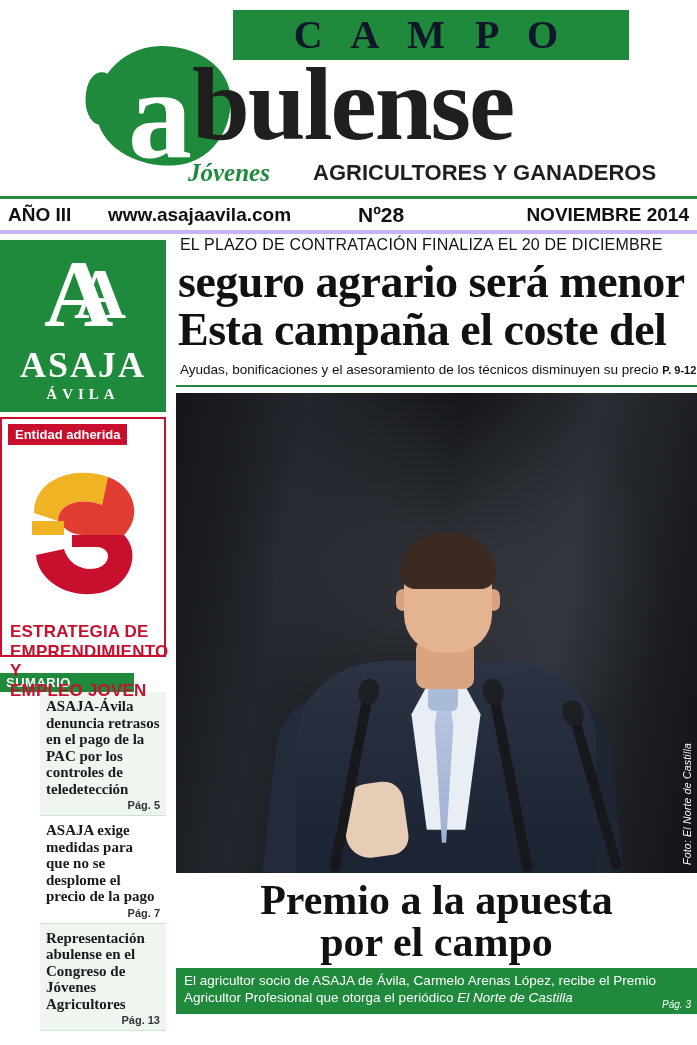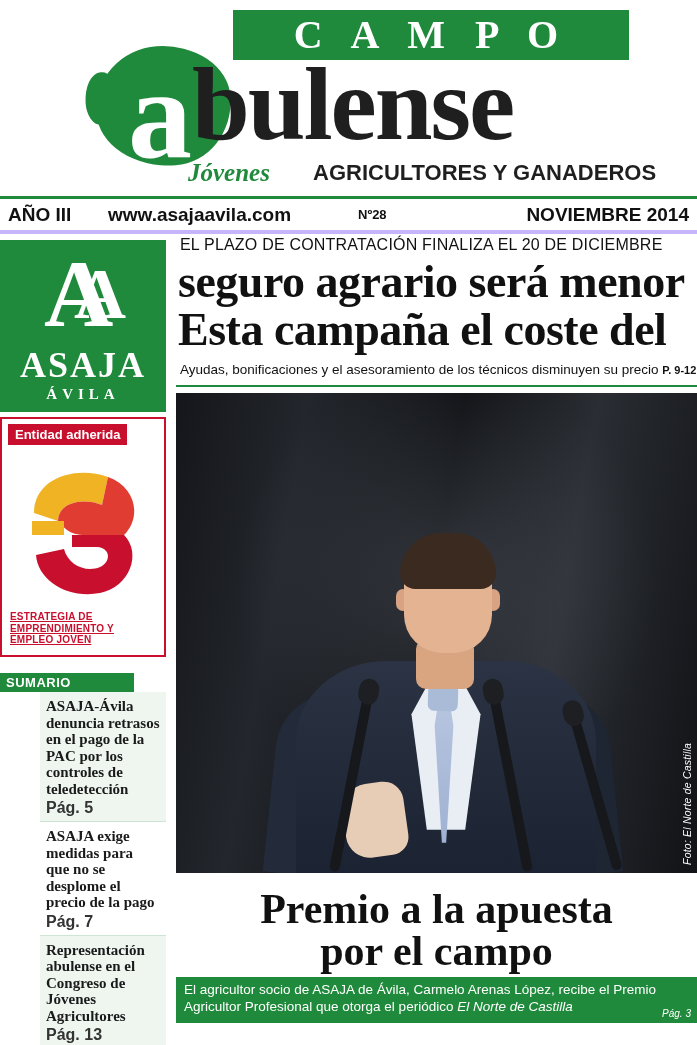--- a/index.html
+++ b/index.html
@@ -14,21 +14,21 @@
   .page{position:relative;width:697px;height:1045px;}
 
   
   .masthead{position:relative;height:196px;width:697px;background:#fff;}
   .campo-bar{
     position:absolute;left:233px;top:10px;width:396px;height:50px;
     background:#1f8a3b;
     display:flex;align-items:center;justify-content:center;
   }
   .campo-bar span{
-    color:#ffffff;font-weight:bold;font-size:40px;letter-spacing:10px;
+    color:#0f172a;font-weight:bold;font-size:40px;letter-spacing:10px;
     font-family:"Liberation Serif", serif;
     line-height:1;
   }
   .splat{
     position:absolute;left:96px;top:46px;width:135px;height:120px;
     background:#1f8a3b;
     border-radius:48% 52% 44% 56% / 52% 46% 54% 48%;
     transform:rotate(-4deg);
   }
   .splat:after{
@@ -61,21 +61,21 @@
 
   
   .infobar{
     position:absolute;left:0;top:196px;width:697px;height:38px;
     border-top:3px solid #1f8a3b;border-bottom:4px solid #c4b5fd;
     display:flex;align-items:center;
     box-sizing:border-box;
   }
   .infobar .year{position:absolute;left:8px;font-weight:bold;font-size:19px;color:#111;}
   .infobar .web{position:absolute;left:108px;font-weight:bold;font-size:19px;color:#111;}
-  .infobar .num{position:absolute;left:358px;font-weight:bold;font-size:13px;color:#111;}
+  .infobar .num{position:absolute;left:358px;font-weight:bold;font-size:21px;color:#111;}
   .infobar .date{position:absolute;right:8px;font-weight:bold;font-size:19px;color:#111;}
 
   
   .leftcol{position:absolute;left:0;top:240px;width:166px;}
   .asaja-logo{
     position:relative;width:166px;height:172px;background:#1f8a3b;
     overflow:hidden;
   }
   .asaja-logo .mark{
     position:absolute;left:44px;top:6px;
@@ -104,24 +104,23 @@
   }
   .adherida .tag{
     position:absolute;left:6px;top:5px;
     background:#c8102e;color:#fff;font-weight:bold;font-size:13px;
     padding:3px 7px;
   }
   .ribbon{
     position:absolute;left:22px;top:42px;width:122px;height:140px;
   }
   .adherida .l1{
-    position:absolute;left:8px;top:192px;width:150px;
-    font-weight:bold;font-size:10px;color:#c8102e;line-height:1.15;
+    position:absolute;left:8px;top:203px;width:150px;
+    font-weight:bold;font-size:17px;color:#c8102e;line-height:1.15;
     letter-spacing:.2px;
-    text-decoration:underline;
   }
   .adherida .joven{color:#c8102e;}
 
   
   .sumario-head{
     margin-top:16px;width:134px;background:#1f8a3b;color:#fff;
     font-weight:bold;font-size:13px;padding:2px 6px;box-sizing:border-box;
     letter-spacing:.5px;
   }
   .sumario{width:166px;}
@@ -130,21 +129,21 @@
     padding:6px 6px 4px 6px;box-sizing:border-box;
     background:#eef6ef;
     margin-left:40px;
   }
   .sum-item:nth-child(even){background:#ffffff;}
   .sum-item p{
     margin:0;font-weight:bold;font-size:15px;color:#1a1a1a;line-height:1.1;
     font-family:"Liberation Serif", serif;
   }
   .sum-item .pag{
-    display:block;text-align:left;font-size:16px;font-weight:bold;color:#333;
+    display:block;text-align:right;font-size:11px;font-weight:bold;color:#333;
     font-family:"Liberation Sans", sans-serif;margin-top:2px;
   }
 
   
   .maincol{position:absolute;left:176px;top:236px;width:521px;}
   .kicker{
     font-size:16px;font-weight:500;color:#111;letter-spacing:.2px;
     padding-left:4px;
   }
   .headline{
@@ -221,21 +220,20 @@
     writing-mode:vertical-rl;transform:rotate(180deg);
     letter-spacing:.2px;
   }
 
   
   .bottom-head{
     width:521px;text-align:center;
     font-family:"Liberation Serif", serif;
     font-weight:bold;font-size:42px;line-height:1.02;color:#111;
     padding:6px 0 4px 0;
-    margin-top:9px;
   }
   .greenbar{
     width:521px;background:#1f8a3b;color:#fff;
     padding:5px 8px 7px 8px;box-sizing:border-box;
     font-size:13.5px;line-height:1.25;position:relative;
   }
   .greenbar em{font-style:italic;}
   .greenbar .pag{
     position:absolute;right:6px;bottom:3px;font-size:10px;font-style:italic;
   }

